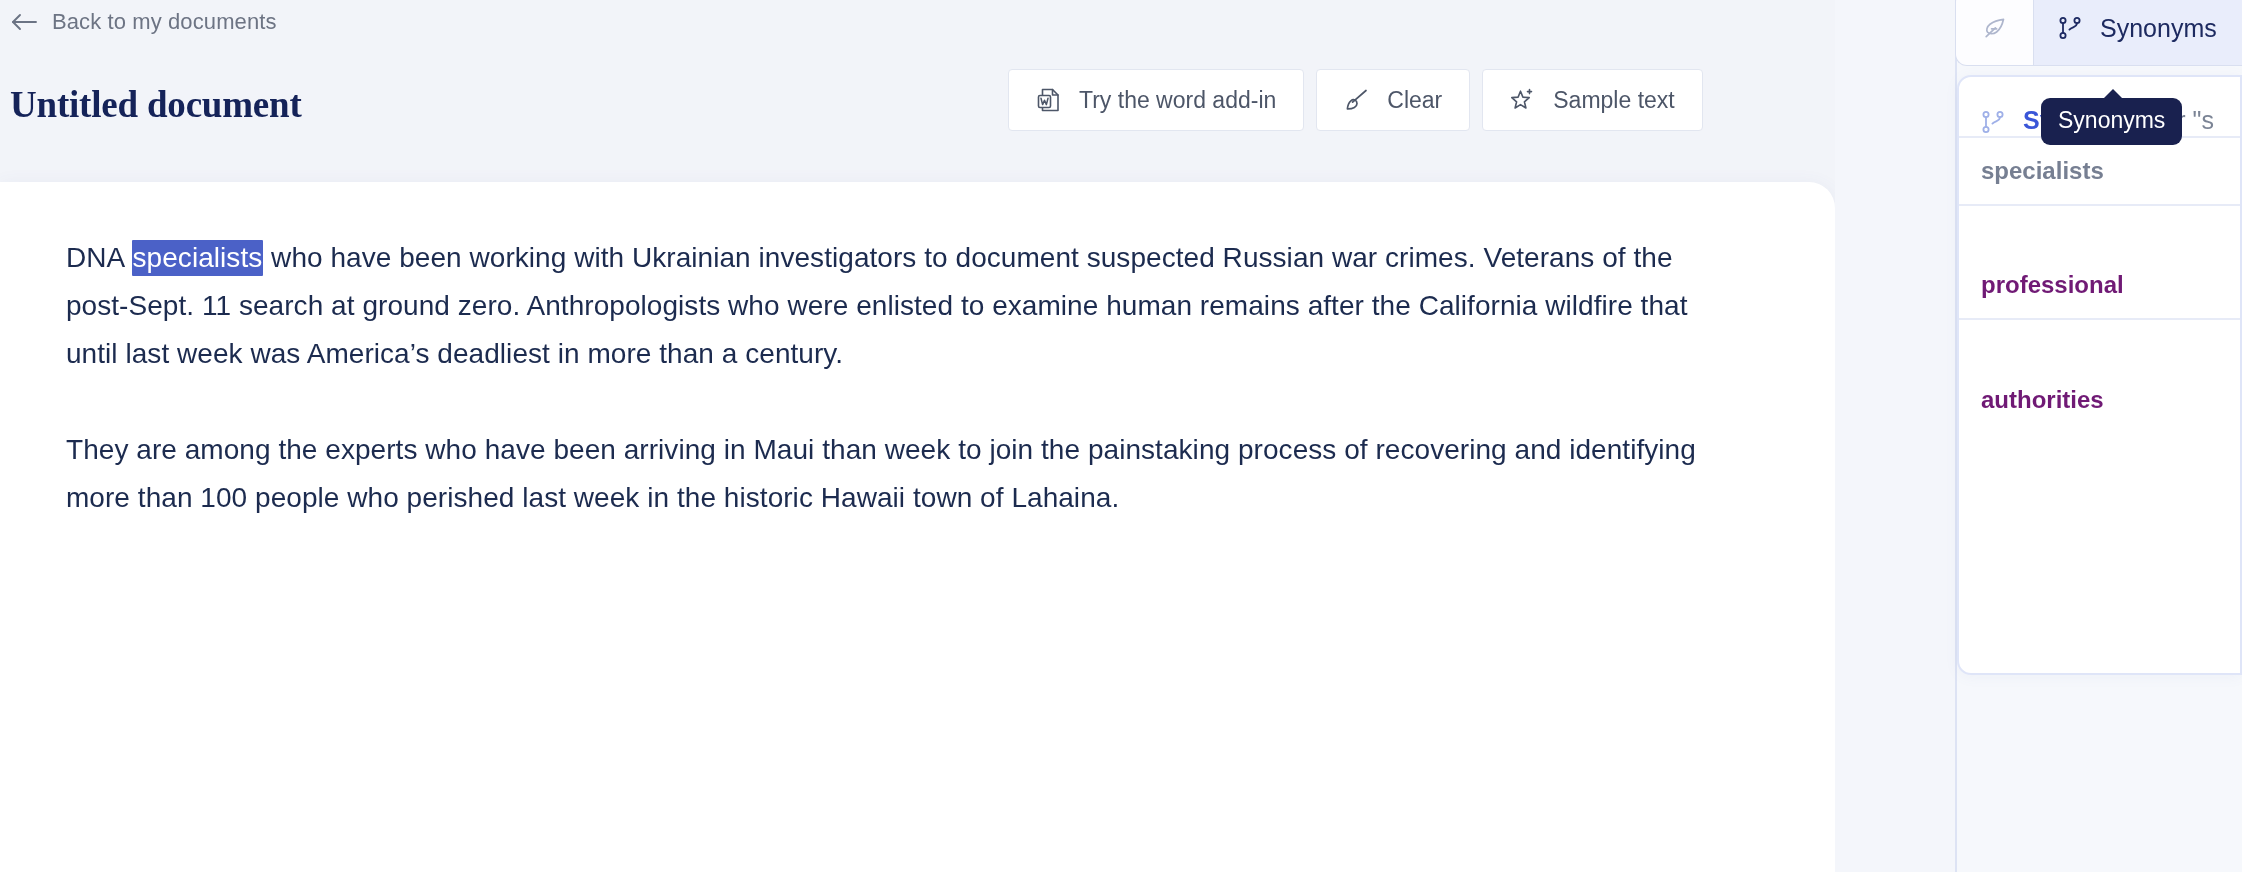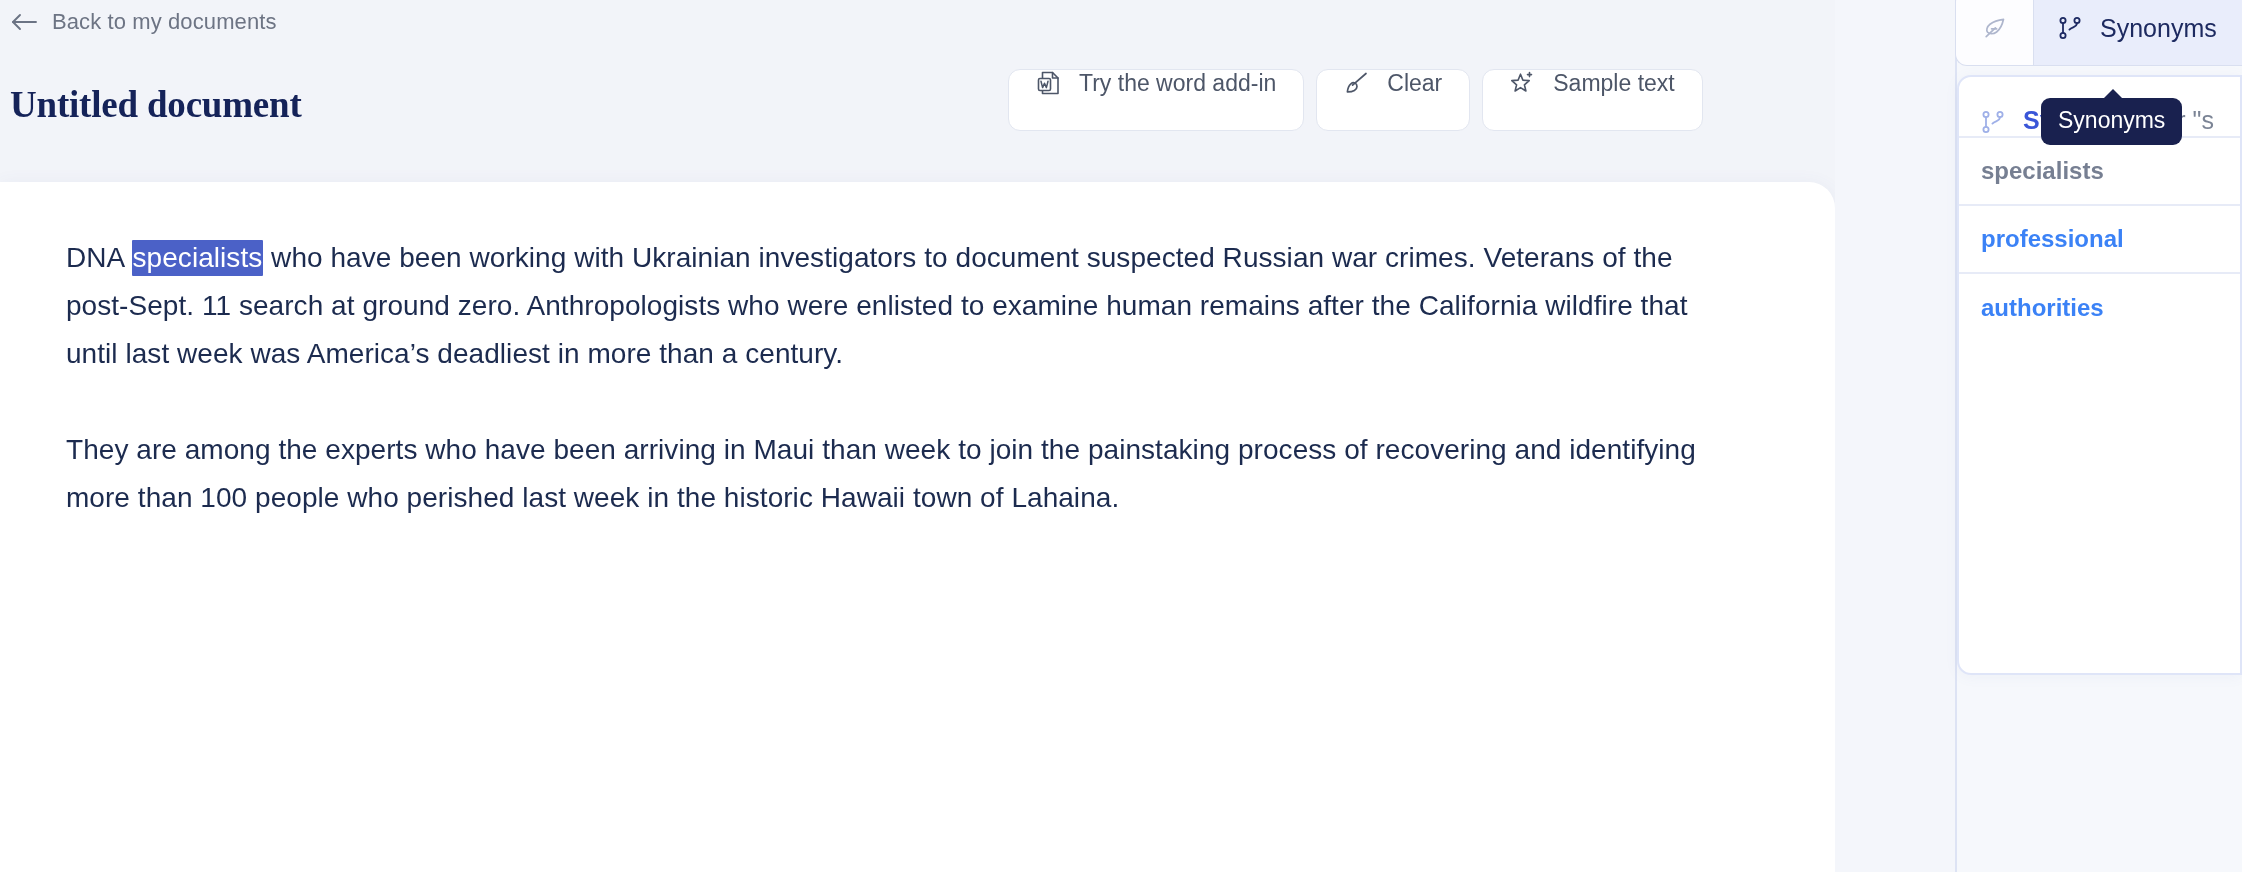--- a/index.html
+++ b/index.html
@@ -62,26 +62,27 @@
   
   .toolbar {
     position: absolute;
     left: 1008px; top: 69px;
     display: flex;
     gap: 12px;
     align-items: center;
   }
   .tb-btn {
     display: flex;
+    align-items: center;
     gap: 17px;
     height: 62px;
     padding: 0 27px;
     background: #ffffff;
     border: 1px solid #e2e6f0;
-    border-radius: 12px;
+    border-radius: 4px;
     cursor: pointer;
   }
   .tb-btn .tb-ico {
     width: 26px; height: 26px;
     display: block;
     color: #4d5668;
     flex: 0 0 auto;
   }
   .tb-btn .tb-lbl {
     font-size: 23px;
@@ -251,21 +252,21 @@
     align-items: center;
     padding-left: 22px;
     border-bottom: 2px solid #e7ebf7;
     font-size: 24px;
     font-weight: bold;
     cursor: pointer;
     white-space: nowrap;
   }
   .syn-item:last-child { border-bottom: none; }
   .syn-item.current { color: #767f92; cursor: default; }
-  .syn-item.link { color: #3b82f6; }
+  .syn-item.link { color: #701a75; margin-top: 46px; }
 </style>
 </head>
 <body>
 
 <div id="app">
 
   <div class="main-col">
 
     <div class="back-row">
       <svg class="back-arrow" viewBox="0 0 28 22" fill="none" stroke="currentColor" stroke-width="1.9" stroke-linecap="round" stroke-linejoin="round">

